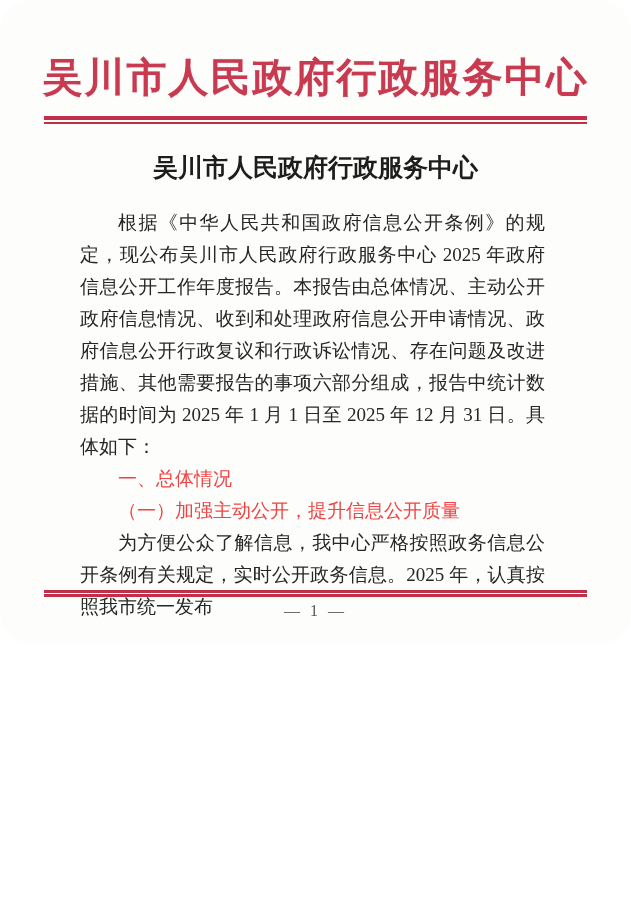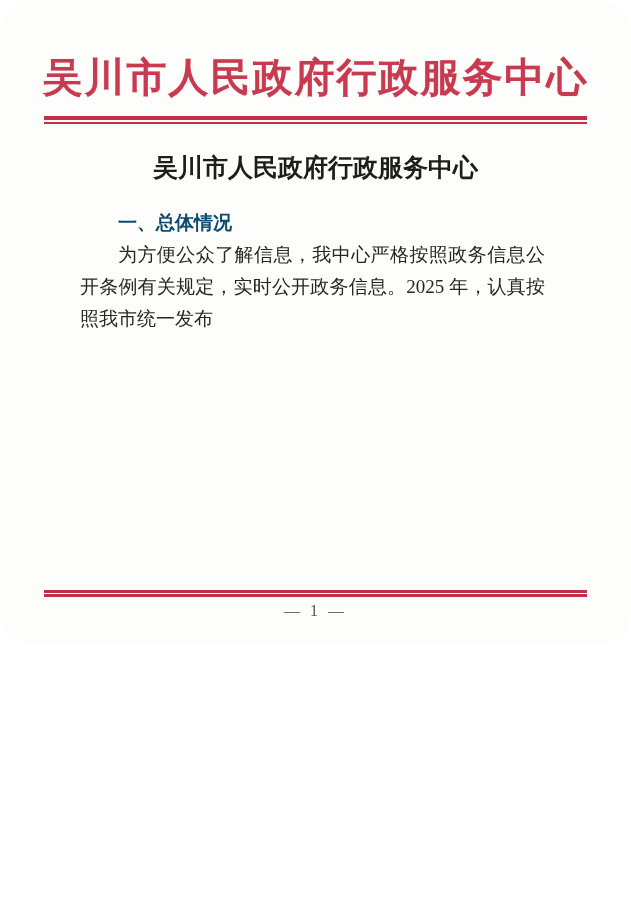--- a/index.html
+++ b/index.html
@@ -55,22 +55,22 @@
     text-align: justify;
     text-justify: inter-ideograph;
     color: var(--ink);
   }
   .body-text p {
     margin: 0;
     text-indent: 2em;
   }
   .body-text .heading {
     font-family: "Liberation Sans", "DejaVu Sans", sans-serif;
-    font-weight: bold;
-    color: #0c4a6e;
+    font-weight: normal;
+    color: #ef4444;
   }
   .footer {
     position: absolute;
     left: 0;
     right: 0;
     bottom: 24px;
   }
   .footer .rule-bottom {
     margin: 0 44px;
     height: 7px;
@@ -92,21 +92,23 @@
 
   <div class="letterhead">吴川市人民政府行政服务中心</div>
 
   <div class="rule"></div>
 
   <div class="doc-title">
     <div>吴川市人民政府行政服务中心</div>
   </div>
 
   <div class="body-text">
+    <p>根据《中华人民共和国政府信息公开条例》的规定，现公布吴川市人民政府行政服务中心 2025 年政府信息公开工作年度报告。本报告由总体情况、主动公开政府信息情况、收到和处理政府信息公开申请情况、政府信息公开行政复议和行政诉讼情况、存在问题及改进措施、其他需要报告的事项六部分组成，报告中统计数据的时间为 2025 年 1 月 1 日至 2025 年 12 月 31 日。具体如下：</p>
     <p class="heading">一、总体情况</p>
+    <p class="heading">（一）加强主动公开，提升信息公开质量</p>
     <p>为方便公众了解信息，我中心严格按照政务信息公开条例有关规定，实时公开政务信息。2025 年，认真按照我市统一发布</p>
   </div>
 
   <div class="footer">
     <div class="rule-bottom"></div>
     <div class="page-num">— 1 —</div>
   </div>
 
 </div>
 

